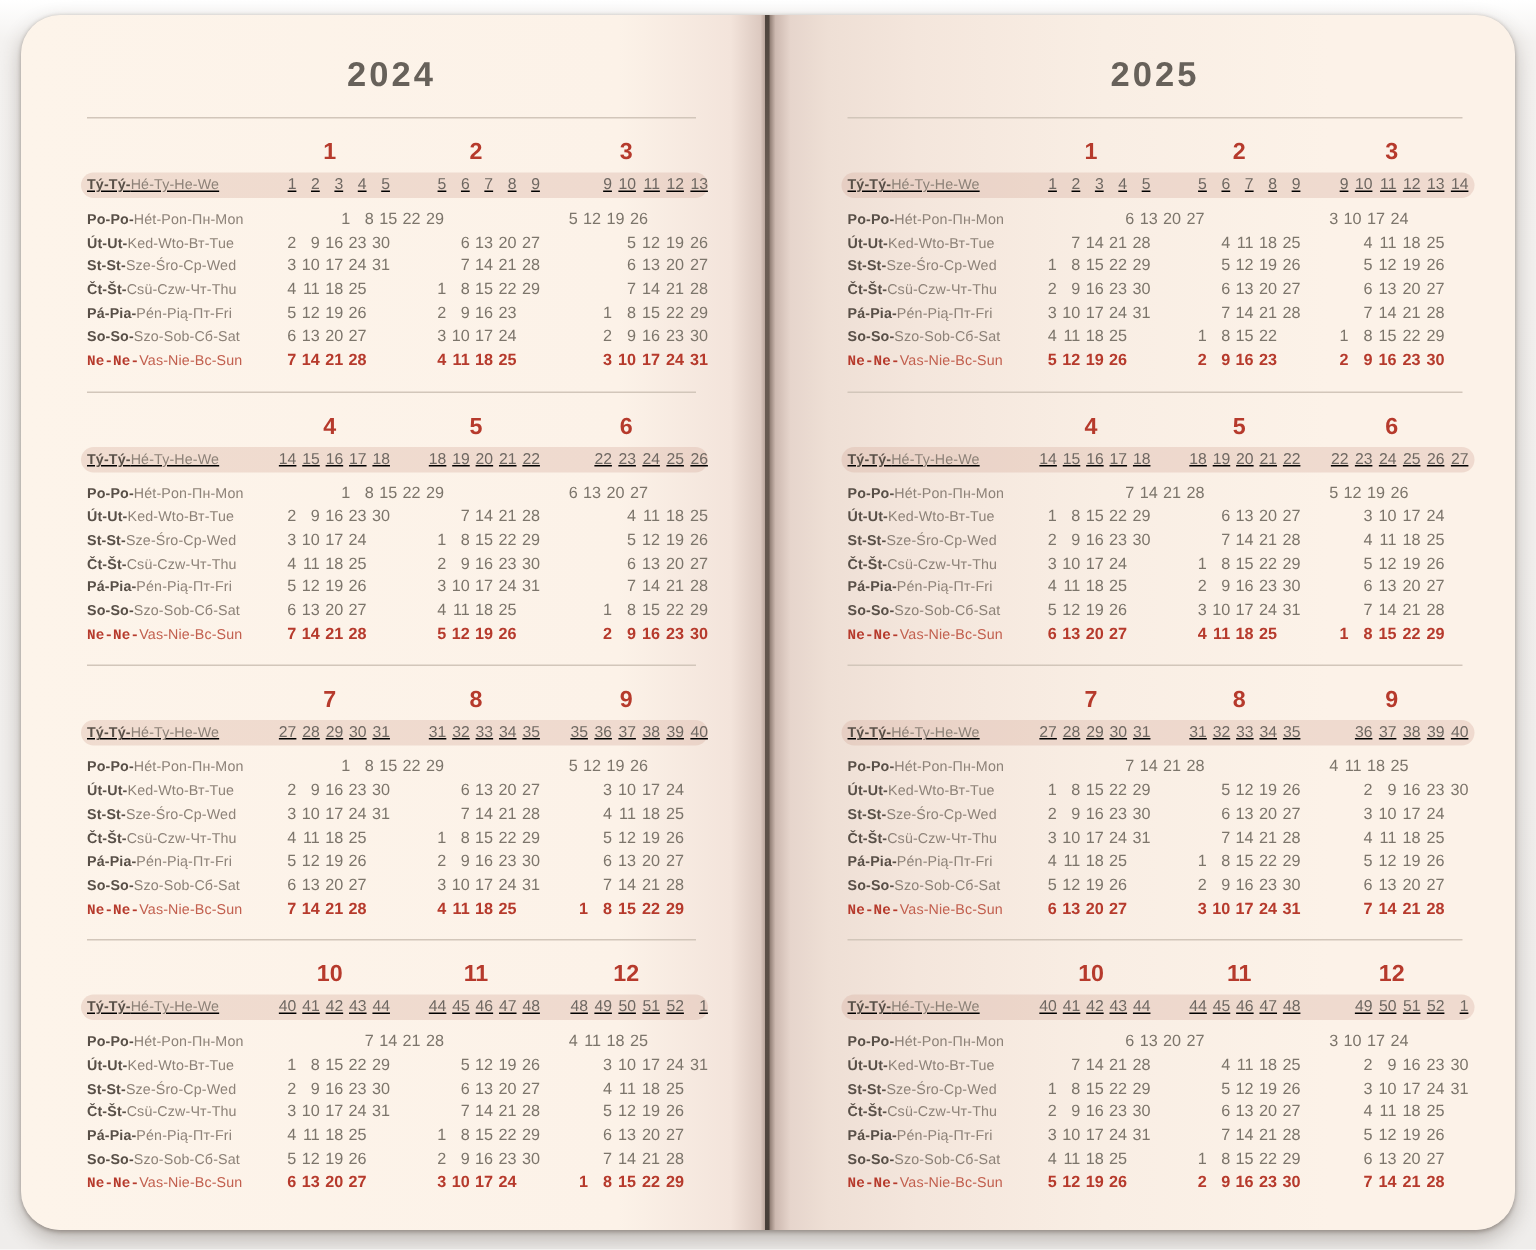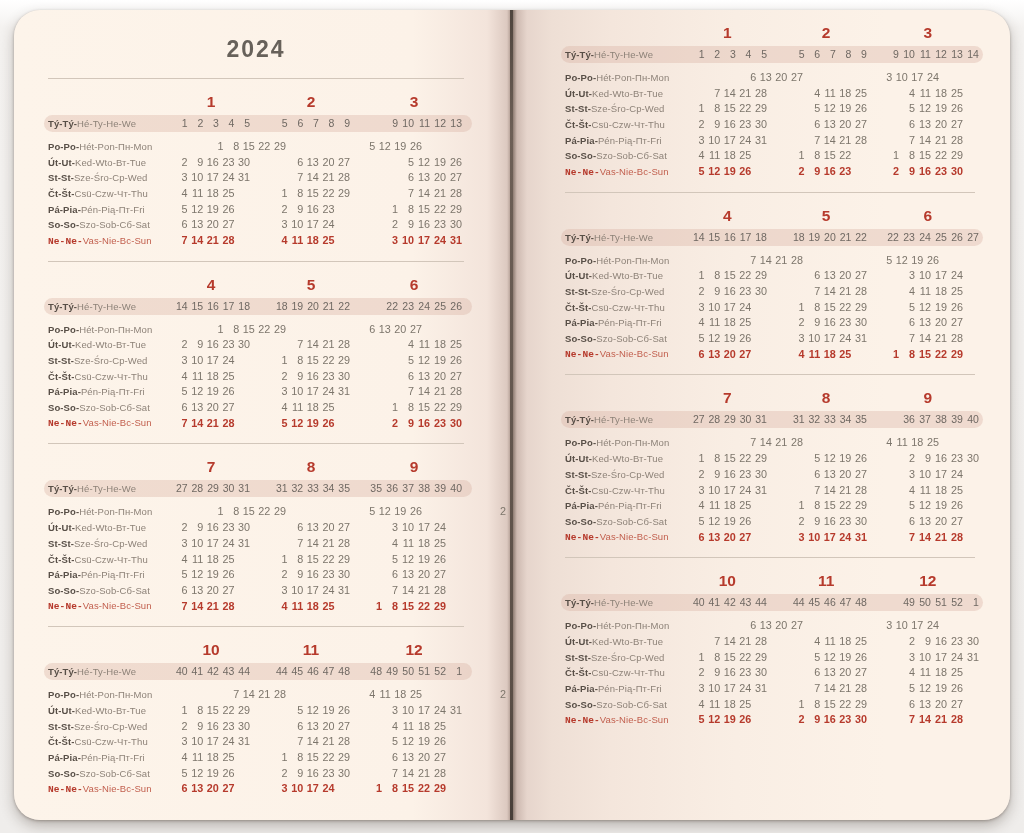--- a/index.html
+++ b/index.html
@@ -10,21 +10,21 @@
     -webkit-font-smoothing:antialiased;
   }
   .book{
     position:absolute;left:14px;top:10px;width:996px;height:810px;
     display:flex;border-radius:26px;overflow:hidden;
     box-shadow:0 6px 14px rgba(60,45,35,.30),0 1px 3px rgba(60,45,35,.35),inset 0 0 4px rgba(80,55,40,.35);
   }
   .page{width:498px;height:100%;position:relative;box-sizing:border-box;}
   .page.left{
     background:linear-gradient(90deg,#fdf4ea 0%,#fcf2e8 80%,#f3e4db 95%,#dcc9c0 99%,#a38e84 100%);
-    padding:0 48px 0 34px;
+    padding:0 48px 0 44px;
   }
   .page.right{
     background:linear-gradient(90deg,#7e6c62 0%,#cdb9b0 1%,#e6d5cc 3%,#eedfd5 8%,#f4e6dc 20%,#f9eee4 45%,#fcf2e8 75%,#fcf2e8 100%);
     padding:0 35px 0 53px;
   }
   .spine{position:absolute;left:496px;top:0;width:3px;height:100%;
     background:linear-gradient(180deg,#4e443d,#6d5f56 15%,#5a4e46 85%,#473e38);z-index:3;}
   .ytitle{
     margin:0;text-align:center;font-size:23px;font-weight:700;letter-spacing:2px;
     color:var(--title,#67615a);padding:26px 0 15px;border-bottom:1px solid var(--rule,#d2c6ba);
@@ -39,21 +39,21 @@
   .s1{width:78px;margin-left:22px;}
   .s2{width:96px;margin-left:16px;}
   .c{display:inline-block;width:15.6px;text-align:right;font-size:10.8px;color:var(--num,#7c756b);}
   .s2 .c{width:16px;}
   .heads{height:26px;align-items:flex-end;padding-bottom:3px;}
   .heads .slot{justify-content:center;}
   .mnum{font-size:15.5px;font-weight:700;color:var(--red,#b63a2c);}
   .band{
     height:17px;line-height:17px;border-radius:9px;
     background:var(--band,rgba(214,172,158,.34));
-    margin:1px -8px 7px -4px;padding:0 8px 0 4px;
+    margin:1px -8px 7px -4px;padding:0 8px 0 4px;text-decoration:underline;
   }
   .band .c{color:var(--band-num,#6f6862);font-size:10.5px;}
   .day{height:15.6px;line-height:15.6px;margin-top:0.1px;}
   .day.first{margin-top:7px;gap:36px;}
   .sun .c{color:var(--red,#b63a2c);font-weight:700;}
   .sun .lbl .b{color:var(--red,#b63a2c);font-family:Liberation Mono, monospace;}
   .sun .lbl{color:var(--red-light,#c2604f);}
 </style>
 </head>
 <body>
@@ -914,20 +914,21 @@
               <span class="c">15</span>
               <span class="c">22</span>
               <span class="c">29</span>
               <span class="c"></span>
             </div>
           </div>
         </div>
       </div>
   </section>
   <section class="page right">
+    <h1 class="ytitle">2025</h1>
     <div class="content">
         <div class="quarter">
           <div class="mrow heads">
             <div class="lbl"></div>
             <div class="slot s0">
               <span class="mnum">1</span>
             </div>
             <div class="slot s1">
               <span class="mnum">2</span>
             </div>

